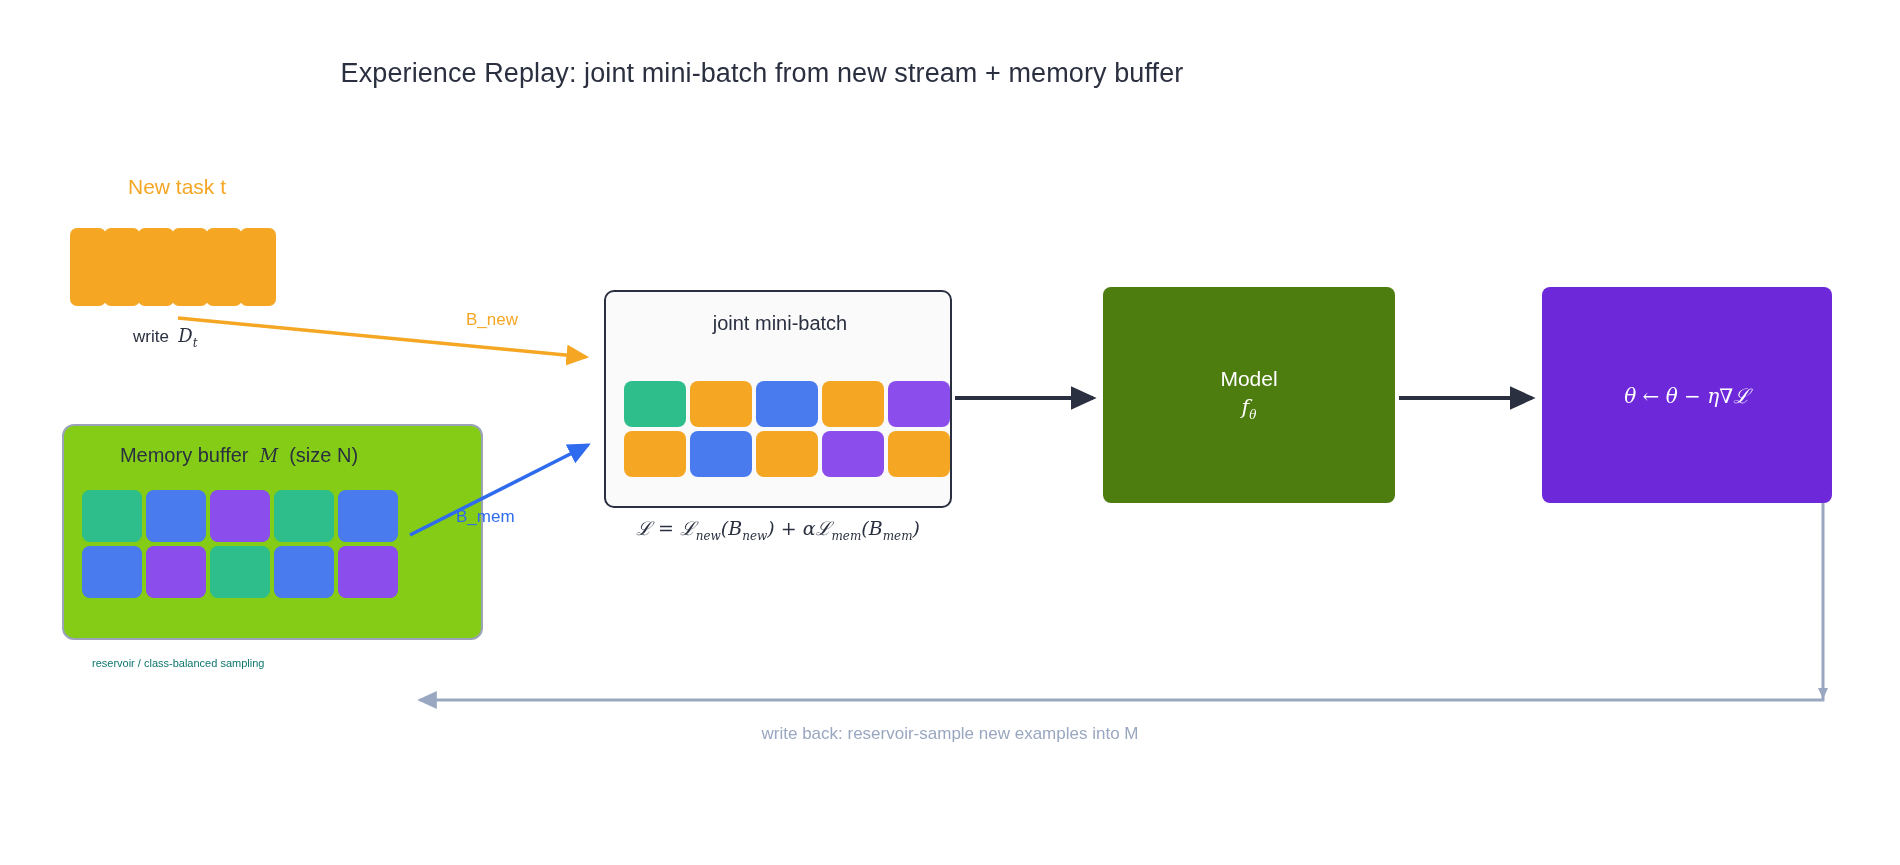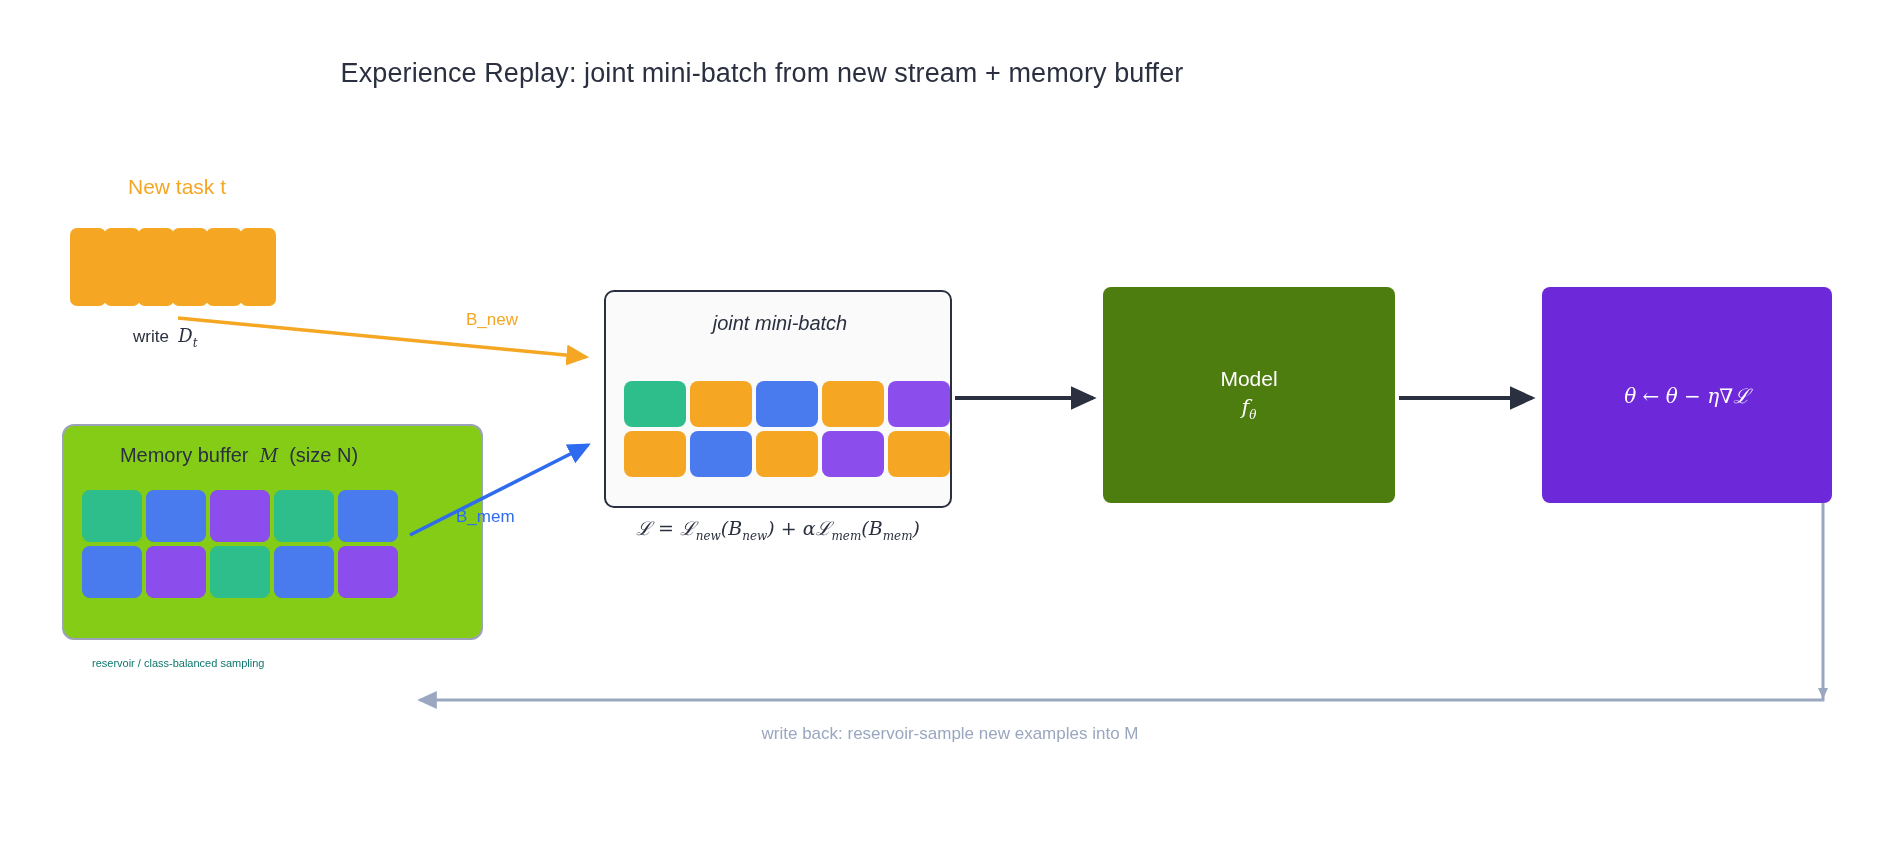--- a/index.html
+++ b/index.html
@@ -85,21 +85,21 @@
     position: absolute;
     left: 604px; top: 290px;
     width: 348px; height: 218px;
     background: #fafafa;
     border: 2.5px solid #2b3040;
     border-radius: 10px;
   }
   .jmb-title {
     position: absolute; left: 0; top: 20px; width: 348px;
     text-align: center;
-    font-size: 20px; color: #2b3040; font-style: italic;
+    font-size: 20px; color: #2b3040;
   }
   .jmb-grid {
     position: absolute; left: 18px; top: 89px;
     display: flex; flex-direction: column; gap: 4px;
   }
   .jmb .tile { width: 62px; height: 46px; }
 
   .loss-eq {
     position: absolute;
     left: 604px; top: 515px; width: 348px;

